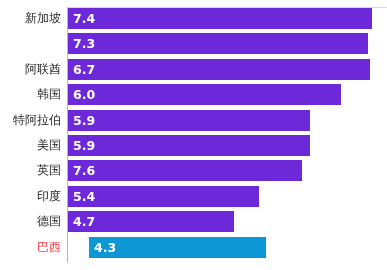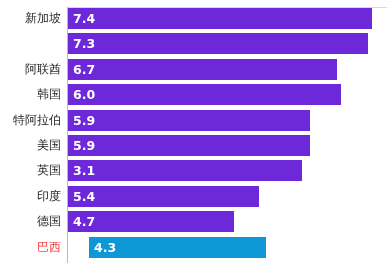--- a/index.html
+++ b/index.html
@@ -107,21 +107,21 @@
           <div class="bar-value">7.4</div>
         </div>
       </div>
       <div class="row">
         <div class="bar" style="width: 299.684px;">
           <div class="bar-value">7.3</div>
         </div>
       </div>
       <div class="row">
         <div class="cat-label">阿联酋</div>
-        <div class="bar" style="width: 269px;">
+        <div class="bar" style="width: 302px;">
           <div class="bar-value">6.7</div>
         </div>
       </div>
       <div class="row">
         <div class="cat-label">韩国</div>
         <div class="bar" style="width: 273px;">
           <div class="bar-value">6.0</div>
         </div>
       </div>
       <div class="row">
@@ -132,21 +132,21 @@
       </div>
       <div class="row">
         <div class="cat-label">美国</div>
         <div class="bar" style="width: 242.211px;">
           <div class="bar-value">5.9</div>
         </div>
       </div>
       <div class="row">
         <div class="cat-label">英国</div>
         <div class="bar" style="width: 234px;">
-          <div class="bar-value">3.1</div>
+          <div class="bar-value">7.6</div>
         </div>
       </div>
       <div class="row">
         <div class="cat-label">印度</div>
         <div class="bar" style="width: 191px;">
           <div class="bar-value">5.4</div>
         </div>
       </div>
       <div class="row">
         <div class="cat-label">德国</div>

